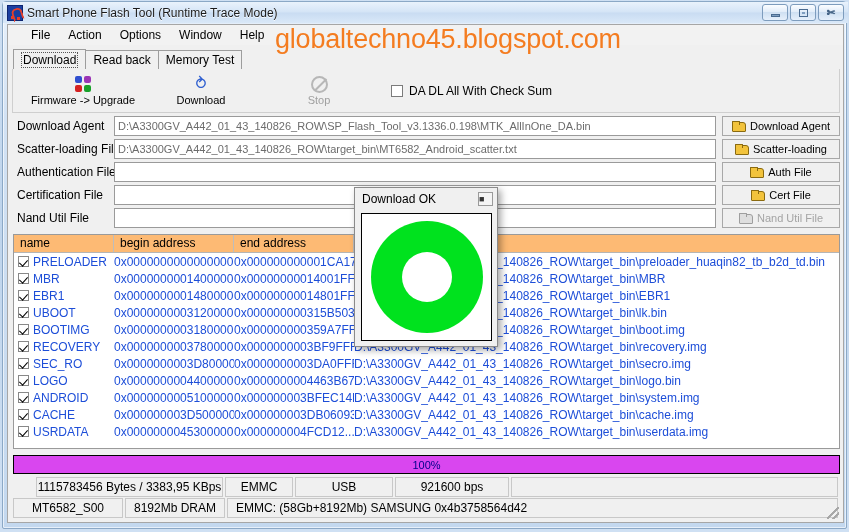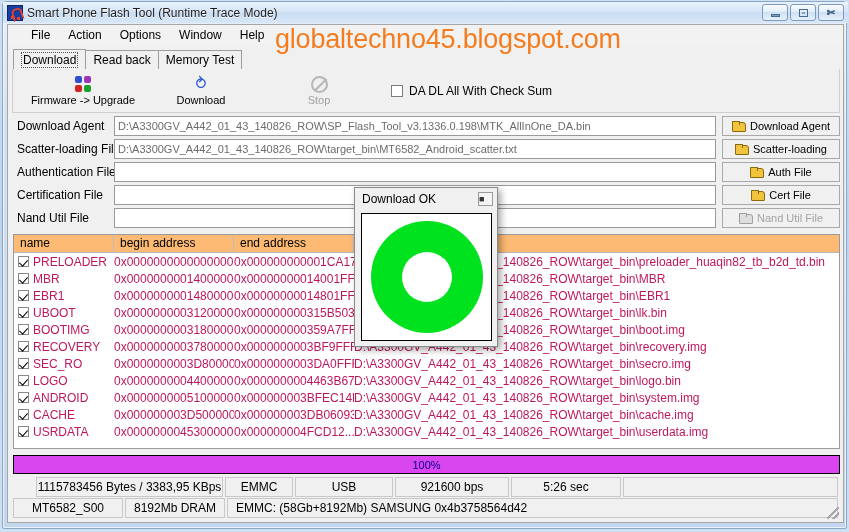--- a/index.html
+++ b/index.html
@@ -259,21 +259,21 @@
     white-space: nowrap;
     overflow: hidden;
   }
   .th.c-name { width: 100px; }
   .th.c-begin { width: 120px; }
   .th.c-end { width: 120px; }
   .th.c-loc { flex: 1; border-right: none; }
   .trow {
     display: flex; align-items: center;
     height: 17px;
-    font-size: 12px; color: #be185d;
+    font-size: 12px; color: #1d4ed8;
   }
   .td { white-space: nowrap; overflow: hidden; }
   .td.c-name { width: 100px; display: flex; align-items: center; gap: 4px; padding-left: 4px;}
   .td.c-begin { width: 120px; }
   .td.c-end { width: 120px; }
   .td.c-loc { flex: 1; }
   .cbx {
     width: 11px; height: 11px; flex: none;
     background: #fff;
     border: 1px solid #888;
@@ -607,21 +607,20 @@
 
       <div class="progress">
         <span>100%</span>
       </div>
 
       <div class="statusrow r1">
         <div class="scell" style="width:187px">1115783456 Bytes / 3383,95 KBps</div>
         <div class="scell" style="width:68px">EMMC</div>
         <div class="scell" style="width:98px">USB</div>
         <div class="scell" style="width:114px">921600 bps</div>
-        <div class="scell" style="width:110px">5:26 sec</div>
         <div class="scell" style="flex:1"></div>
       </div>
 
       <div class="statusrow r2">
         <div class="scell" style="width:110px">MT6582_S00</div>
         <div class="scell" style="width:100px">8192Mb DRAM</div>
         <div class="scell flexfill">EMMC: (58Gb+8192Mb) SAMSUNG 0x4b3758564d42</div>
       </div>
 
       <div class="grip"></div>

